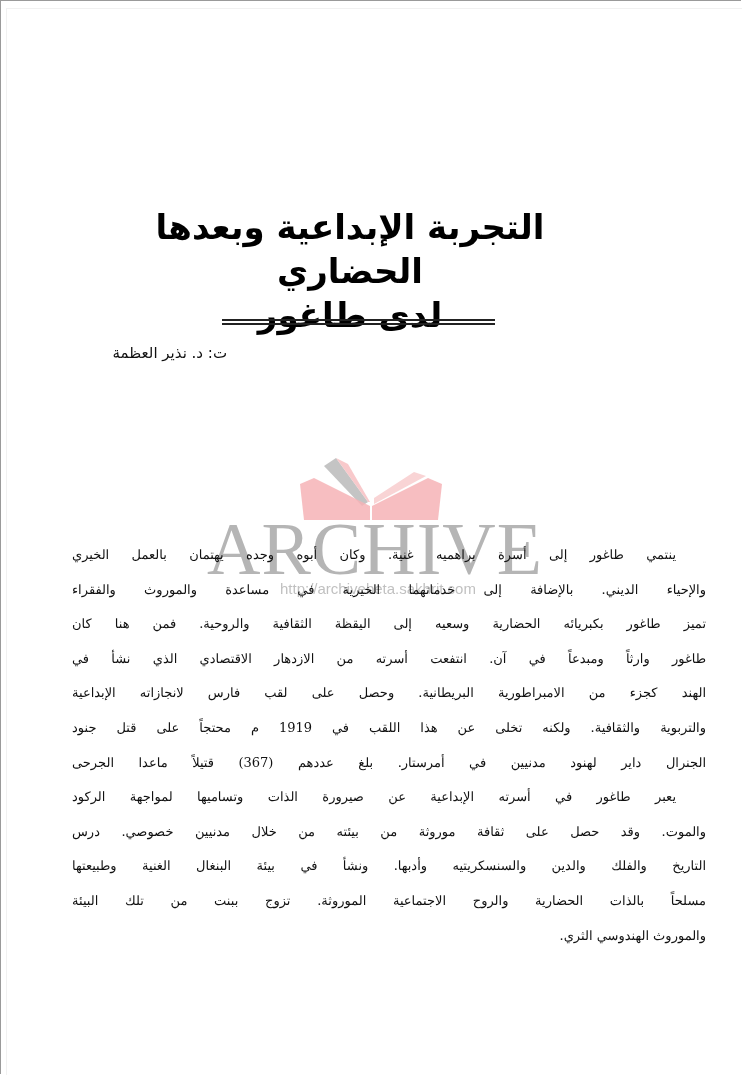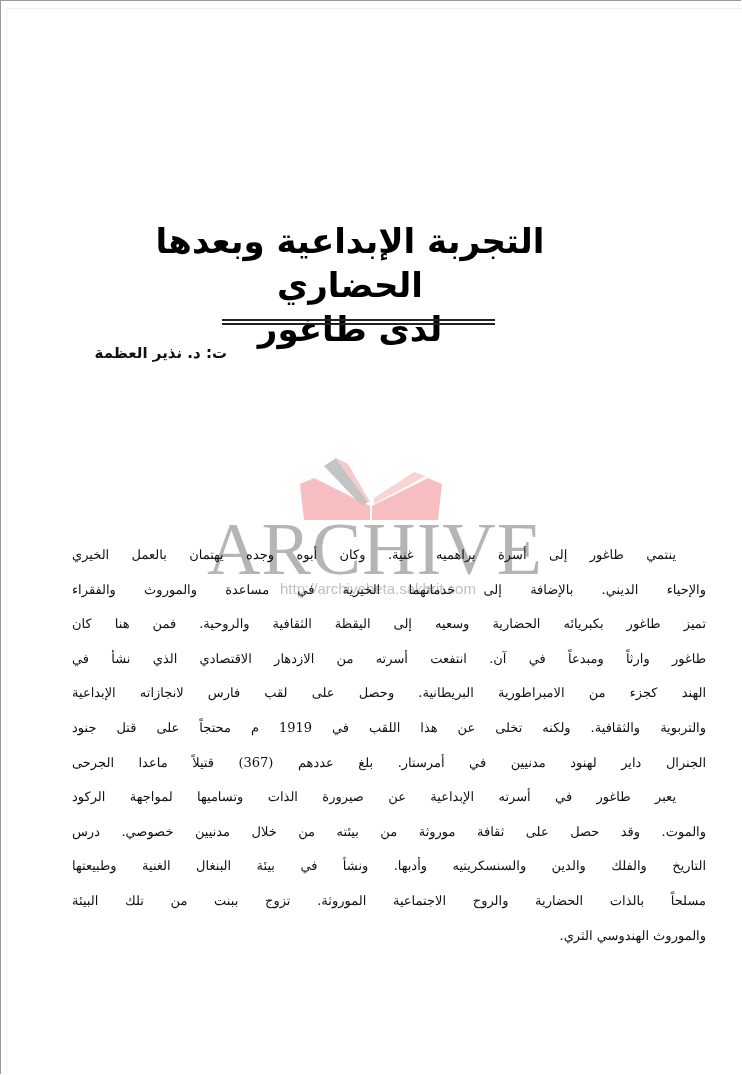--- a/index.html
+++ b/index.html
@@ -26,21 +26,21 @@
     .page-inner-edge {
       position: absolute;
       left: 6px; top: 8px;
       width: 736px; height: 1067px;
       border-top: 1px solid #f1f1f1;
       border-left: 1px solid #f1f1f1;
       box-sizing: border-box;
     }
     .title-block {
       position: absolute;
-      top: 219px;
+      top: 205px;
       left: 100px;
       width: 500px;
       text-align: center;
       direction: rtl;
     }
     .title-line {
       font-family: "DejaVu Sans", sans-serif;
       font-weight: bold;
       font-size: 34px;
       line-height: 44px;
@@ -56,21 +56,21 @@
       border-top: 2px solid #222222;
       border-bottom: 2px solid #222222;
       box-sizing: border-box;
     }
     .byline {
       position: absolute;
       top: 344px;
       right: 515px;
       direction: rtl;
       font-family: "DejaVu Sans", sans-serif;
-      font-weight: bold;
+      font-weight: normal;
       font-size: 15px;
       white-space: nowrap;
       color: #111111;
     }
     
     .watermark {
       position: absolute;
       left: 0; top: 0;
       width: 621px; height: 1075px;
       pointer-events: none;

